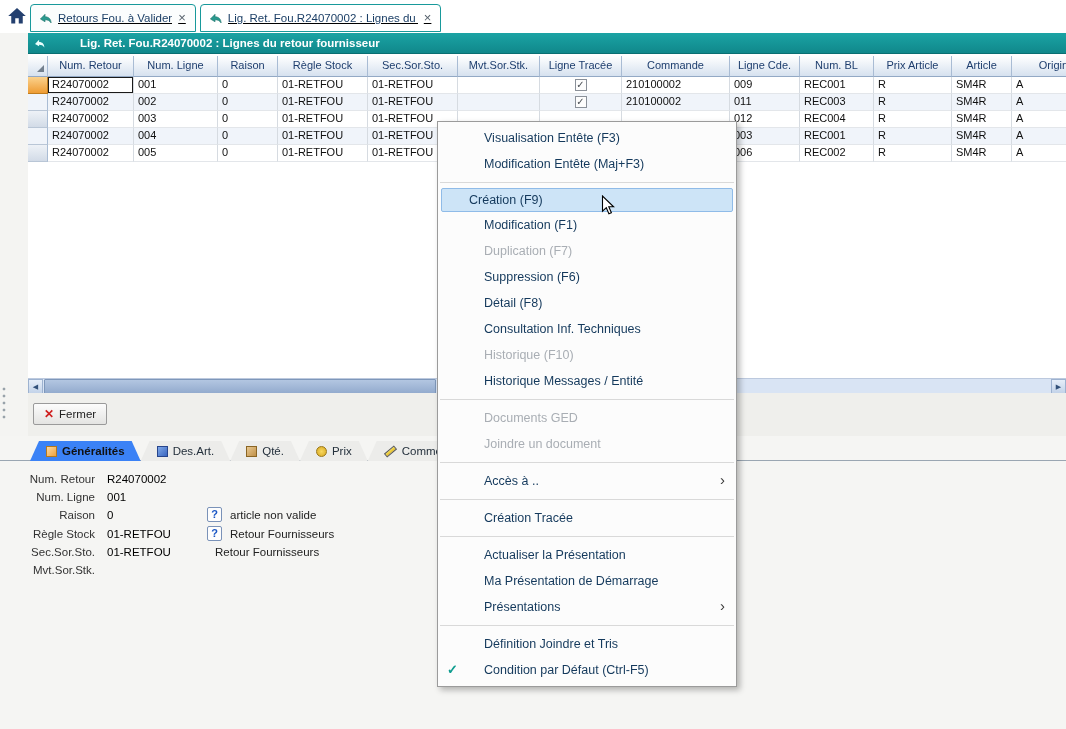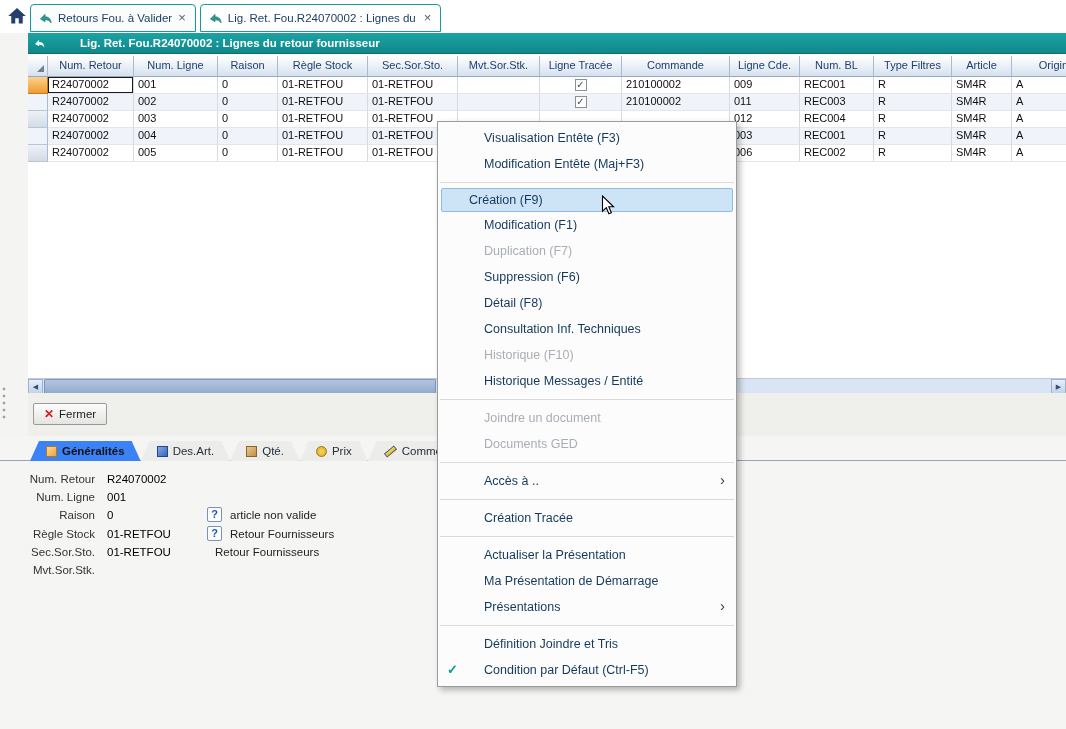--- a/index.html
+++ b/index.html
@@ -6,21 +6,21 @@
   html,body { width:1066px; height:729px; overflow:hidden; background:#ffffff;
               font-family:"Liberation Sans", sans-serif; }
   #stage { position:relative; width:1066px; height:729px; background:#ffffff; }
 
   
   #tabbar { position:absolute; left:0; top:0; width:1066px; height:32px; background:#ffffff; }
   #homebtn { position:absolute; left:7px; top:6px; width:20px; height:20px; cursor:pointer; }
   #tabs { position:absolute; left:30px; top:4px; display:flex; gap:4px; align-items:flex-end; }
   .tab { display:inline-flex; align-items:center; gap:5px; height:28px; padding:0 8px 0 7px;
          border:1px solid #18999b; border-radius:4px 4px 0 0; background:#fbfdfd;
-         max-width:242px; }
+         max-width:242px;text-decoration:underline; }
   .tab.active { background:#ffffff; }
   .tab .tlabel { font-size:11.5px; color:#1c3f66; white-space:nowrap; overflow:hidden;
                  text-overflow:clip; max-width:190px; }
   .tab .tclose { font-size:13px; color:#55606b; line-height:12px; padding:0 1px; cursor:pointer; }
   .ticon { width:15px; height:15px; flex:0 0 auto; }
 
   
   #titlebar { position:absolute; left:28px; top:33px; width:1038px; height:21px;
               background:linear-gradient(#1ba3a4,#10888b); border-bottom:1px solid #0a6f72;
               display:flex; align-items:center; gap:6px; padding-left:5px; }
@@ -165,21 +165,21 @@
       <div class="hcell c0">Num. Retour</div>
       <div class="hcell c1">Num. Ligne</div>
       <div class="hcell c2">Raison</div>
       <div class="hcell c3">Règle Stock</div>
       <div class="hcell c4">Sec.Sor.Sto.</div>
       <div class="hcell c5">Mvt.Sor.Stk.</div>
       <div class="hcell c6">Ligne Tracée</div>
       <div class="hcell c7">Commande</div>
       <div class="hcell c8">Ligne Cde.</div>
       <div class="hcell c9">Num. BL</div>
-      <div class="hcell c10">Type Filtres</div>
+      <div class="hcell c10">Prix Article</div>
       <div class="hcell c11">Article</div>
       <div class="hcell c12">Origine</div>
     </div>
 
     <div class="trow current">
       <div class="cell cs sel"></div>
       <div class="cell c0 focuscell">R24070002</div>
       <div class="cell c1">001</div>
       <div class="cell c2">0</div>
       <div class="cell c3">01-RETFOU</div>
@@ -341,22 +341,22 @@
     <div class="msep"></div>
     <div class="mi hl"><span>Création (F9)</span></div>
     <div class="mi"><span>Modification (F1)</span></div>
     <div class="mi dis"><span>Duplication (F7)</span></div>
     <div class="mi"><span>Suppression (F6)</span></div>
     <div class="mi"><span>Détail (F8)</span></div>
     <div class="mi"><span>Consultation Inf. Techniques</span></div>
     <div class="mi dis"><span>Historique (F10)</span></div>
     <div class="mi"><span>Historique Messages / Entité</span></div>
     <div class="msep"></div>
+    <div class="mi dis"><span>Documents GED</span></div>
     <div class="mi dis"><span>Joindre un document</span></div>
-    <div class="mi dis"><span>Documents GED</span></div>
     <div class="msep"></div>
     <div class="mi">
       <span>Accès à ..</span>
       <span class="marrow">›</span>
     </div>
     <div class="msep"></div>
     <div class="mi"><span>Création Tracée</span></div>
     <div class="msep"></div>
     <div class="mi"><span>Actualiser la Présentation</span></div>
     <div class="mi"><span>Ma Présentation de Démarrage</span></div>

